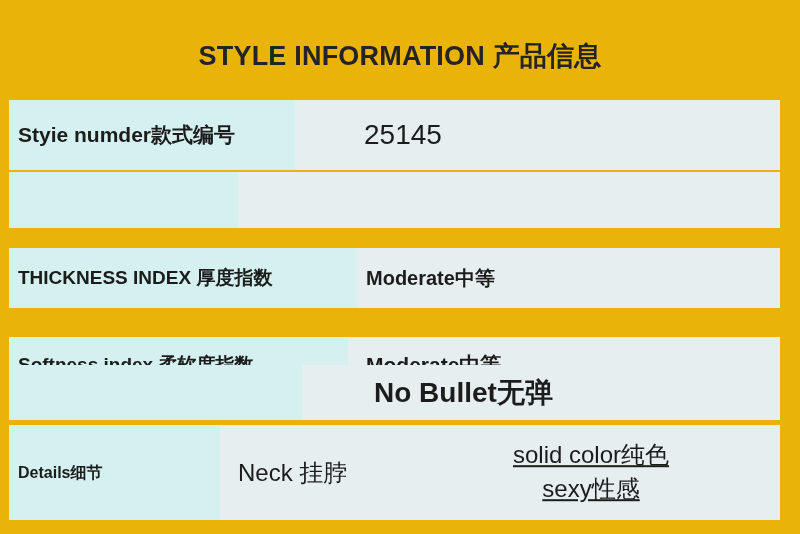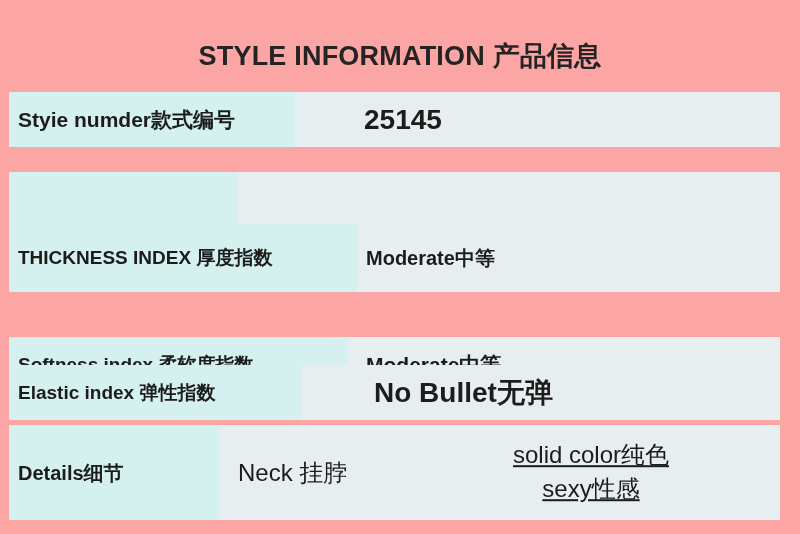--- a/index.html
+++ b/index.html
@@ -11,21 +11,21 @@
     height: 534px;
     background: #ffffff;
     font-family: "Liberation Sans", "DejaVu Sans", sans-serif;
     overflow: hidden;
     position: relative;
   }
   .page {
     position: relative;
     width: 800px;
     height: 534px;
-    background: #fca5a5;
+    background: #eab308;
   }
   .title {
     position: absolute;
     top: 38px;
     left: 0;
     width: 800px;
     text-align: center;
     font-size: 27px;
     font-weight: bold;
     color: #242424;
@@ -64,42 +64,42 @@
   }
   .row-value {
     position: absolute;
     top: 50%;
     transform: translateY(-50%);
     color: #1c1c1c;
     white-space: nowrap;
   }
 
   
-  #row-style       { top: 92px; height: 55px; }
+  #row-style       { top: 100px; height: 70px; }
   #row-component   { top: 172px; height: 56px; }
-  #row-thickness   { top: 224px; height: 68px; }
+  #row-thickness   { top: 248px; height: 60px; }
   #row-softness    { top: 308px; height: 55px; margin-top: 29px; }
   #row-elastic     { top: 365px; height: 55px; }
   #row-details     { top: 425px; height: 95px; }
 
   #row-style .row-label-bg     { width: 286px; }
   #row-component .row-label-bg { width: 229px; }
   #row-thickness .row-label-bg { width: 348px; }
   #row-softness .row-label-bg  { width: 339px; }
   #row-elastic .row-label-bg   { width: 293px; }
   #row-details .row-label-bg   { width: 211px; }
 
   #row-style .row-label     { font-size: 21px; }
   #row-component .row-label { font-size: 19px; }
   #row-thickness .row-label { font-size: 19px; }
   #row-softness .row-label  { font-size: 19px; }
   #row-elastic .row-label   { font-size: 19px; }
-  #row-details .row-label   { font-size: 20px; }
+  #row-details .row-label   { font-size: 16px; }
 
-  #row-style .row-value     { left: 355px; font-size: 28px; font-weight: bold; }
+  #row-style .row-value     { left: 355px; font-size: 28px; font-weight: normal; }
   #row-component .row-value { left: 357px; font-size: 20px; font-weight: bold; }
   #row-thickness .row-value { left: 357px; font-size: 20px; font-weight: bold; }
   #row-softness .row-value  { left: 357px; font-size: 21px; font-weight: bold; }
   #row-elastic .row-value   { left: 365px; font-size: 28px; font-weight: bold; }
 
   .details-col {
     position: absolute;
     top: 50%;
     transform: translateY(-50%);
     text-align: center;
@@ -139,21 +139,20 @@
     </div>
 
     <div class="row" id="row-softness">
       <div class="row-label-bg"></div>
       <div class="row-label">Softness index 柔软度指数</div>
       <div class="row-value">Moderate中等</div>
     </div>
 
     <div class="row" id="row-elastic">
       <div class="row-label-bg"></div>
-      <div class="row-label">Elastic index 弹性指数</div>
       <div class="row-value">No Bullet无弹</div>
     </div>
 
     <div class="row" id="row-details">
       <div class="row-label-bg"></div>
       <div class="row-label">Details细节</div>
       <div class="details-col" id="details-col-a">
         <span class="details-line">Neck 挂脖</span>
       </div>
       <div class="details-col" id="details-col-b">

